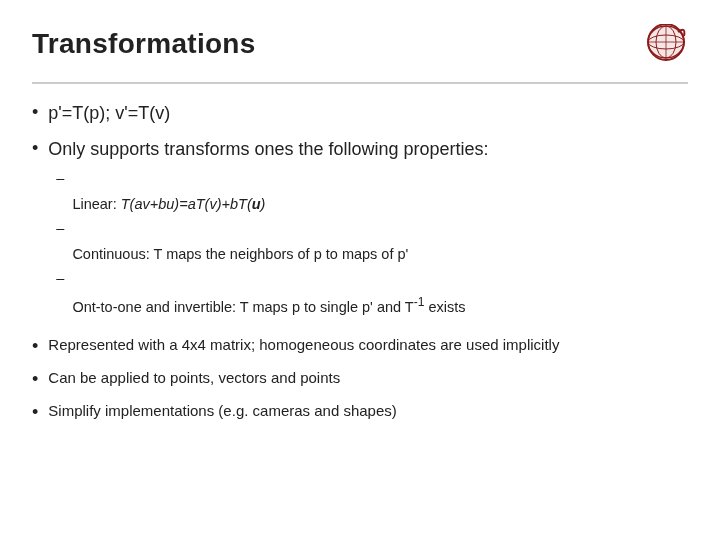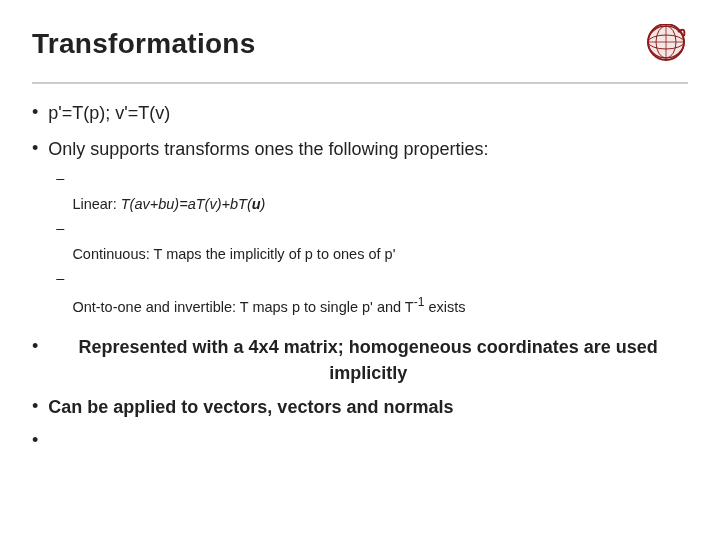--- a/index.html
+++ b/index.html
@@ -68,21 +68,20 @@
     .bullet-list > li .bullet-dot {
       font-size: 18px;
       margin-right: 10px;
       line-height: 1.4;
       flex-shrink: 0;
     }
 
     .bullet-text {
       font-size: 18px;
       line-height: 1.45;
-      text-align: center;
     }
 
     .sub-list {
       list-style: none;
       padding: 0;
       margin: 6px 0 6px 8px;
     }
 
     .sub-list li {
       display: flex;
@@ -109,22 +108,21 @@
 
     .large-bullets {
       margin-top: 10px;
     }
 
     .large-bullets li {
       margin-bottom: 8px;
     }
 
     .large-bullets .bullet-text {
-      font-size: 18px;
-      font-weight: bold;
+      font-size: 15px;
     }
   </style>
 </head>
 <body>
 
 <div class="slide">
   <div class="header">
     <h1 class="title">Transformations</h1>
 
     <svg class="logo" viewBox="0 0 52 48" xmlns="http://www.w3.org/2000/svg">
@@ -153,41 +151,42 @@
           <ul class="sub-list">
             <li>
               <span class="sub-bullet">–</span>
               <span class="sub-list-item-text">
                 Linear: <span class="italic">T(av+bu)=aT(v)+bT(<span style="font-weight:bold;">u</span>)</span>
               </span>
             </li>
             <li>
               <span class="sub-bullet">–</span>
               <span class="sub-list-item-text">
-                Continuous: T maps the implicitly of p to ones of p'
+                Continuous: T maps the neighbors of p to maps of p'
               </span>
             </li>
             <li>
               <span class="sub-bullet">–</span>
               <span class="sub-list-item-text">
                 Ont-to-one and invertible: T maps p to single p' and T<sup>-1</sup> exists
               </span>
             </li>
           </ul>
         </span>
       </li>
     </ul>
 
     <ul class="bullet-list large-bullets">
       <li>
         <span class="bullet-dot">•</span>
         <span class="bullet-text">Represented with a 4x4 matrix; homogeneous coordinates are used implicitly</span>
       </li>
       <li>
         <span class="bullet-dot">•</span>
-        <span class="bullet-text">Can be applied to vectors, vectors and normals</span>
+        <span class="bullet-text">Can be applied to points, vectors and points</span>
       </li>
       <li>
         <span class="bullet-dot">•</span>
+        <span class="bullet-text">Simplify implementations (e.g. cameras and shapes)</span>
       </li>
     </ul>
   </div>
 </div>
 
 </body></html>

